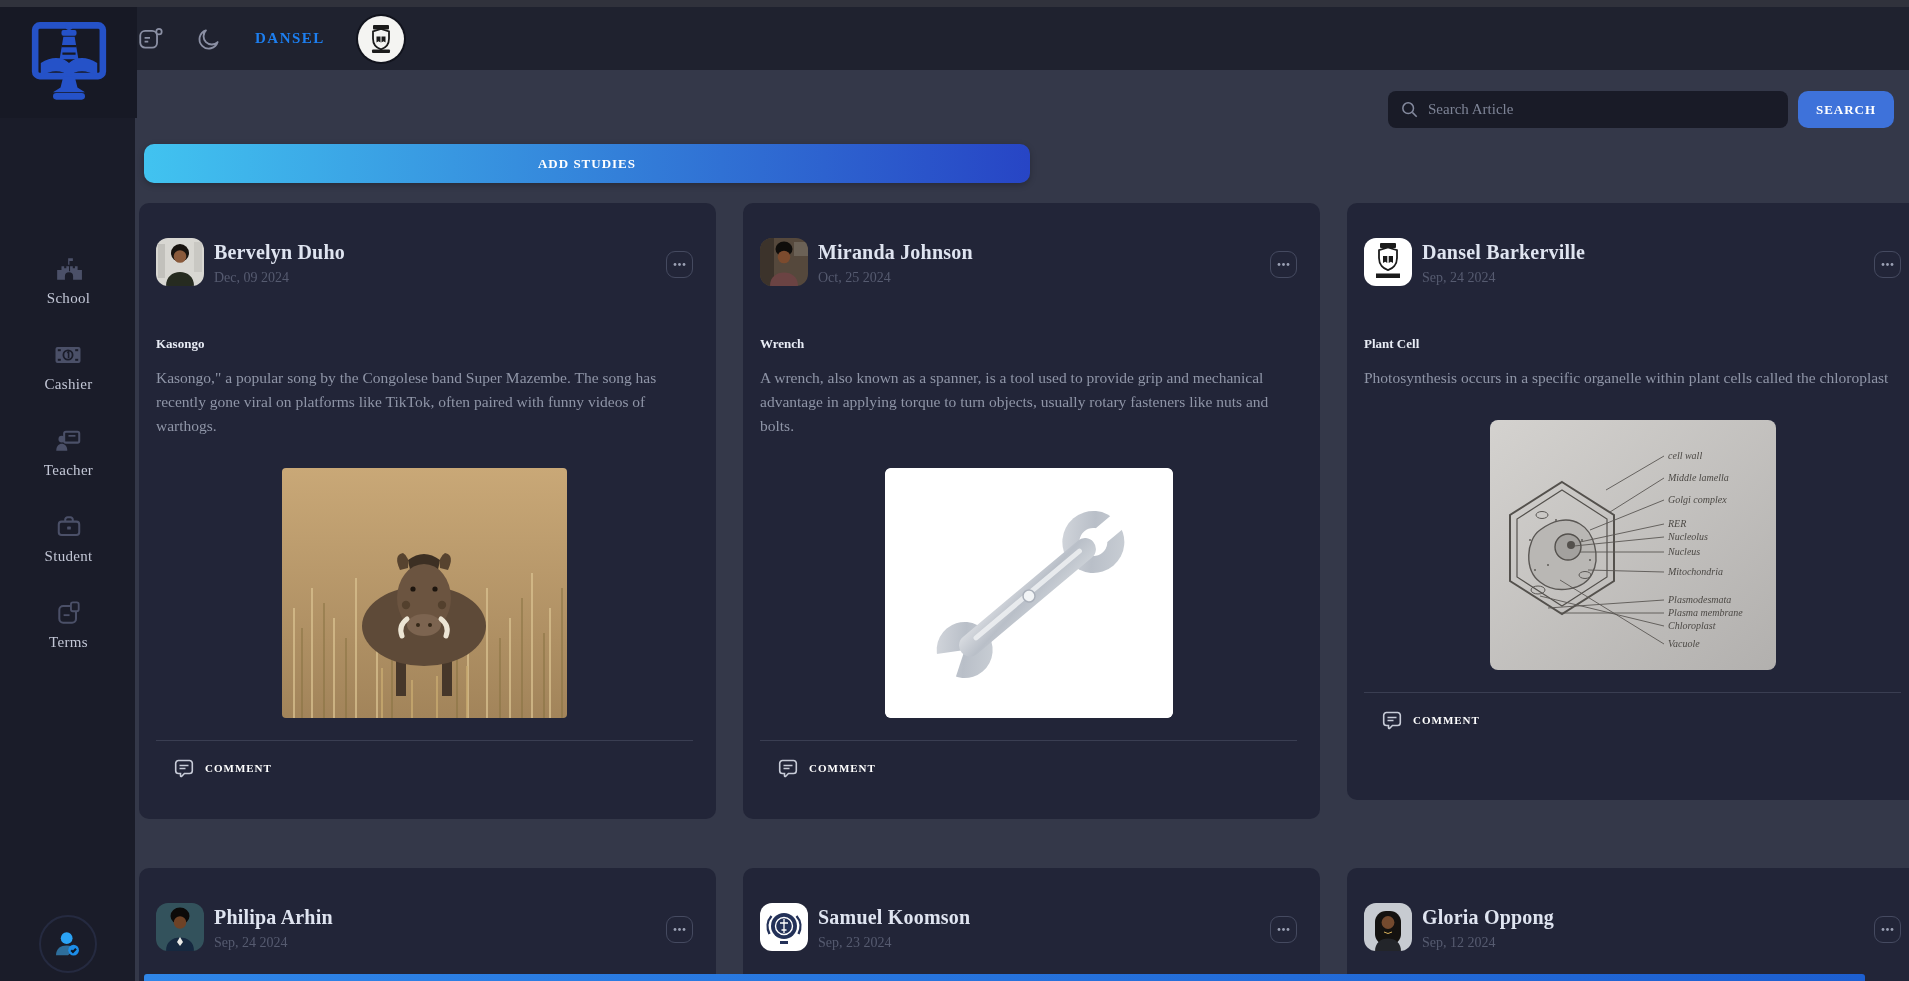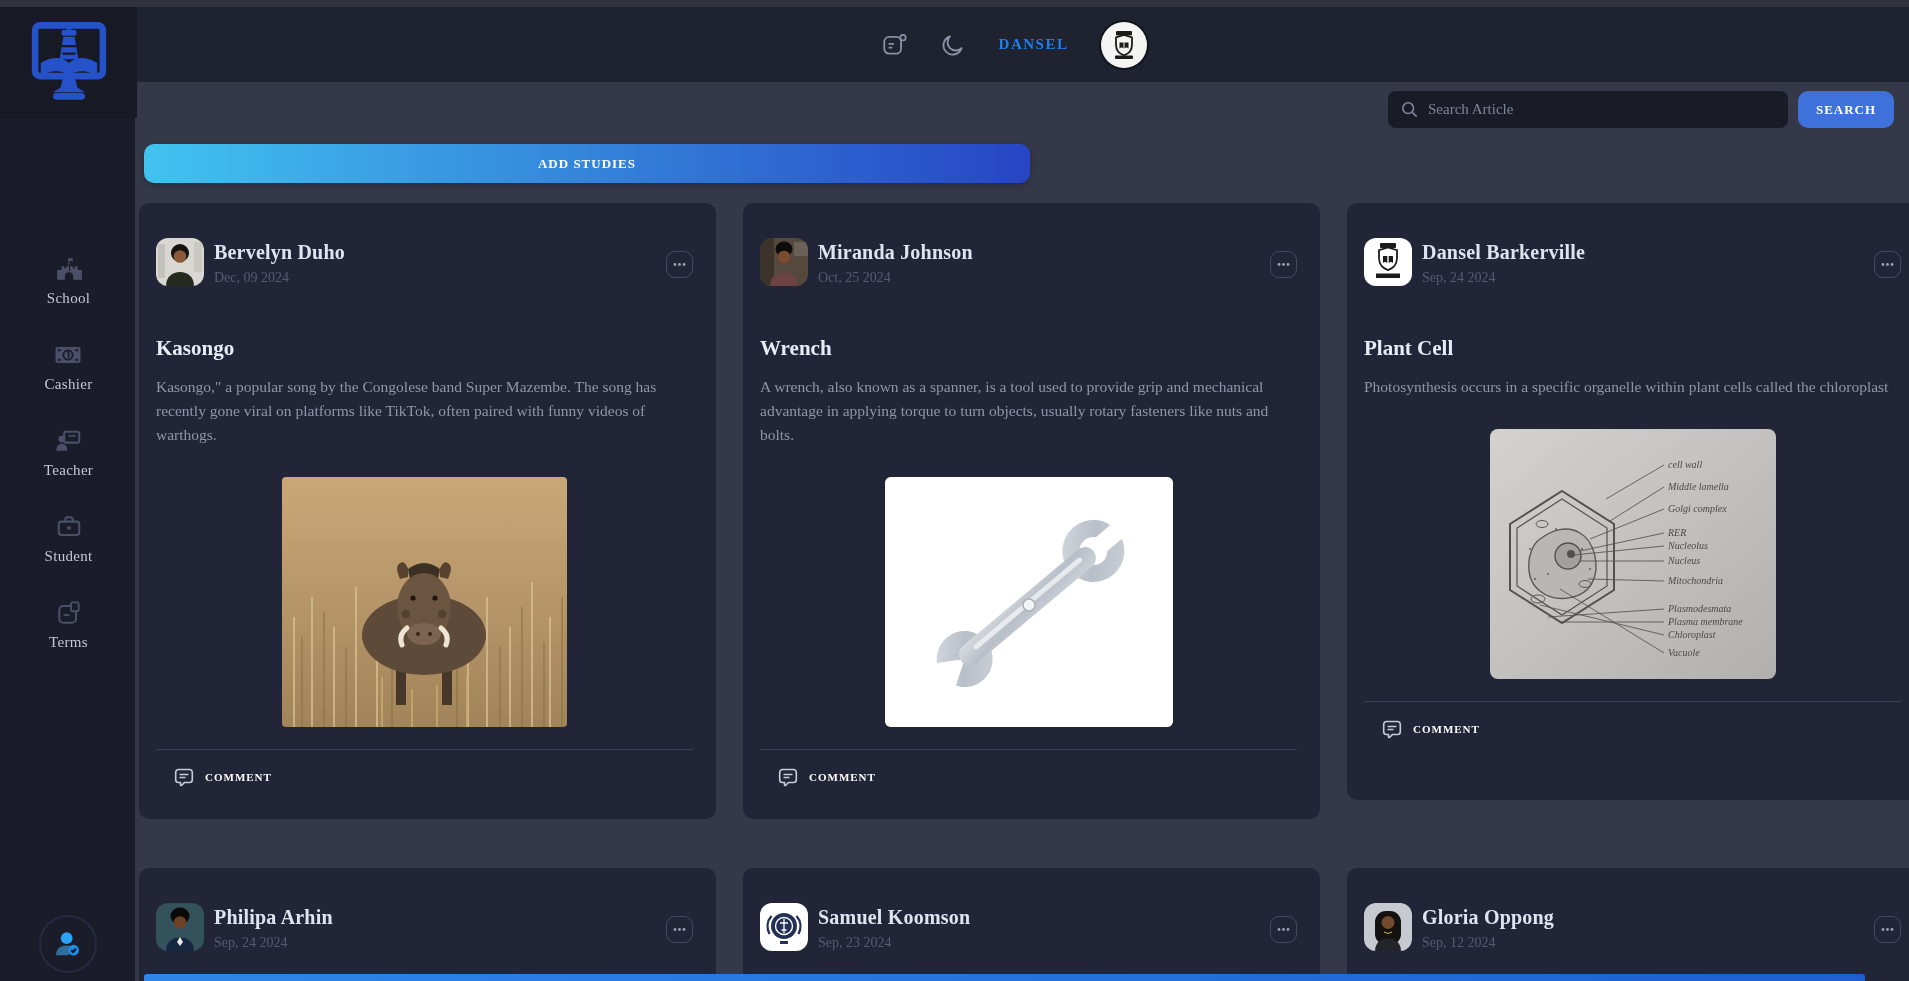--- a/index.html
+++ b/index.html
@@ -16,22 +16,22 @@
   .logo-box svg { width:94px; height:94px; }
   .side-nav { position:absolute; top:248px; left:0; width:137px; display:flex; flex-direction:column; align-items:center; gap:34px; }
   .nav-item { display:flex; flex-direction:column; align-items:center; gap:7px; cursor:pointer; }
   .nav-item svg { width:28px; height:28px; color:#4b5068; }
   .nav-label { font-size:15px; color:#c3c7d6; letter-spacing:.3px; }
   .user-fab { position:absolute; left:50%; transform:translateX(-50%); bottom:8px; width:58px; height:58px;
     border-radius:50%; border:2px solid #252a40; display:flex; align-items:center; justify-content:center; cursor:pointer; }
   .user-fab svg { width:32px; height:32px; }
 
   
-  .topbar { position:absolute; left:137px; top:7px; width:1772px; height:75px; background:#1f222f; z-index:20;
-    display:flex; align-items:center; justify-content:center; gap:33px; padding-right:18px; }
+  .topbar { position:absolute; left:137px; top:7px; width:1772px; height:63px; background:#1f222f; z-index:20;
+    display:flex; align-items:center; justify-content:flex-start; gap:33px; padding-right:18px; }
   .topbar .hicon { width:26px; height:26px; color:#8b90a4; cursor:pointer; }
   .user-name { color:#1d7ff0; font-weight:bold; font-size:15px; letter-spacing:1.5px; cursor:pointer; }
   .header-avatar { width:46px; height:46px; border-radius:50%; background:#f4f4f2; display:flex; align-items:center; justify-content:center; overflow:hidden; cursor:pointer; box-shadow:0 0 0 2px #11131d; }
   .header-avatar svg { width:36px; height:36px; }
 
   
   .main { position:absolute; left:137px; top:70px; width:1772px; height:911px; background:#343849; overflow:hidden; }
 
   .search-box { position:absolute; left:1251px; top:21px; width:400px; height:37px; background:#191b27; border-radius:8px;
     display:flex; align-items:center; gap:9px; padding:0 12px; }
@@ -56,21 +56,21 @@
   .card-head { display:flex; align-items:flex-start; gap:10px; }
   .avatar { width:48px; height:48px; border-radius:12px; overflow:hidden; flex:none; }
   .avatar svg { width:48px; height:48px; display:block; }
   .head-text { padding-top:3px; }
   .author { font-size:20px; font-weight:bold; color:#dfe4f0; letter-spacing:.2px; }
   .pdate { font-size:14px; color:#565b70; margin-top:6px; }
   .dots-btn { margin-left:auto; margin-top:13px; width:27px; height:27px; border:1.6px solid #454a60; border-radius:9px;
     background:transparent; display:flex; align-items:center; justify-content:center; cursor:pointer; }
   .dots-btn svg { width:15px; height:15px; color:#9aa0b3; }
 
-  .card-title { margin-top:50px; font-size:21px; color:#e8ecf5; }
+  .card-title { margin-top:50px; font-size:13px; color:#e8ecf5; }
   .card-body { margin-top:14px; font-size:15.5px; line-height:1.55; color:#8f95a7; padding-right:4px; }
   .card-figure { display:block; margin:30px auto 0; border-radius:4px; }
   .fig-white { background:#fff; border-radius:6px; }
   .card-divider { margin-top:22px; border:none; border-top:1px solid #3a3e52; }
   .comment-row { margin-top:16px; margin-left:17px; display:flex; align-items:center; gap:10px; cursor:pointer; }
   .comment-row svg { width:22px; height:22px; color:#c8ccd8; }
   .comment-label { color:#ffffff; font-size:11px; font-weight:bold; letter-spacing:1px; }
 
   .bottom-bar { position:absolute; left:7px; top:904px; width:1721px; height:7px; border-radius:3px 3px 0 0;
     background:linear-gradient(90deg,#2f86e8,#1d5fd0); z-index:15; }

